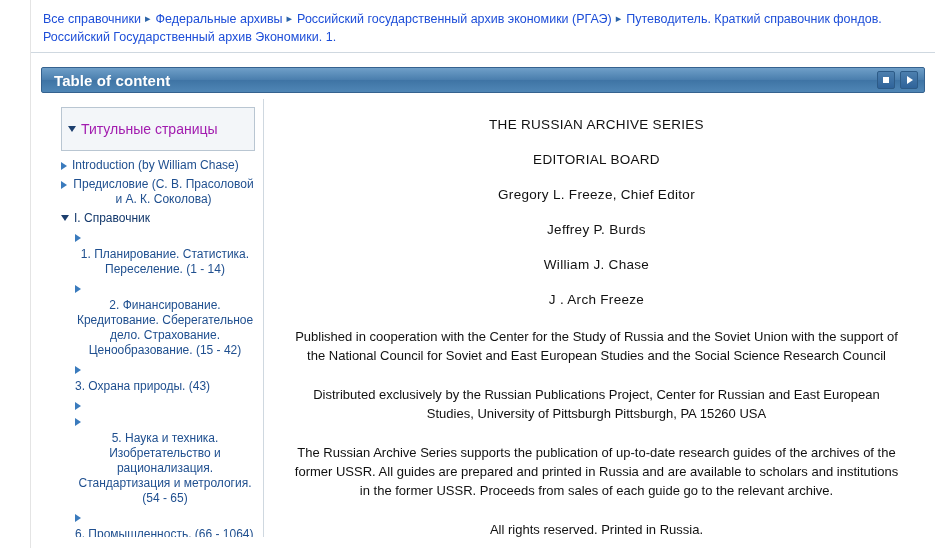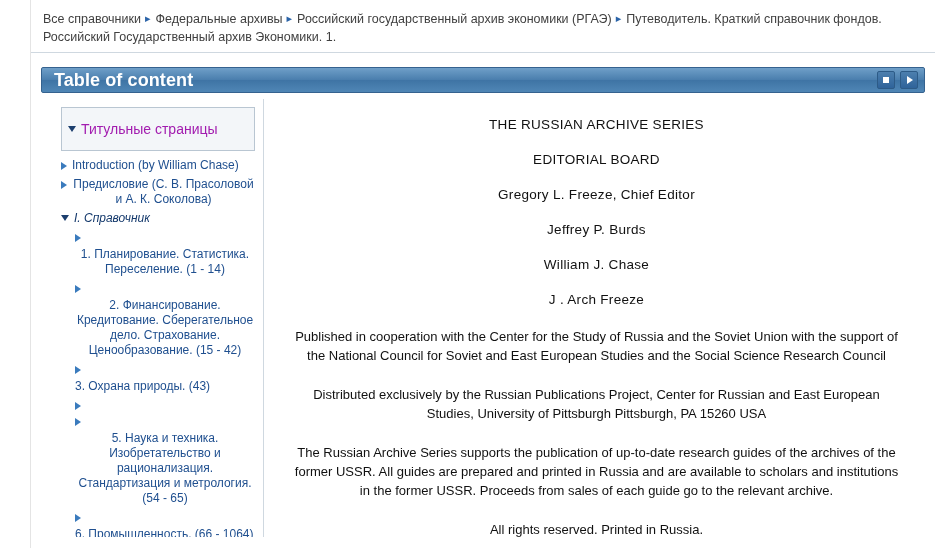--- a/index.html
+++ b/index.html
@@ -33,21 +33,21 @@
   }
   
   .breadcrumb {
     padding: 10px 12px 6px 12px;
     border-bottom: 1px solid #cfd8e0;
     font-size: 12.5px;
     color: #1a3c6e;
     line-height: 18px;
   }
   .breadcrumb a {
-    color: #404040;
+    color: #1d4ed8;
     text-decoration: none;
     margin-top: 39px;
   }
   .crumb-sep {
     color: #2a63a8;
     font-size: 11px;
     margin: 0 5px 0 4px;
     display: inline-block;
     transform: translateY(-1px);
   }
@@ -59,21 +59,21 @@
     border: 1px solid #35628f;
     border-radius: 2px;
     display: flex;
     align-items: center;
     padding: 0 6px;
     box-sizing: border-box;
   }
   .toc-bar .title {
     color: #ffffff;
     font-weight: bold;
-    font-size: 18px;
+    font-size: 15px;
     flex: 1;
     padding-left: 6px;
     letter-spacing: 0.1px;
   }
   .bar-btn {
     width: 16px;
     height: 16px;
     border: 1px solid #2d5b87;
     background: linear-gradient(to bottom, #4c7fae, #2f639a);
     border-radius: 2px;
@@ -146,21 +146,21 @@
     flex: 0 0 auto;
     margin-top: 4px;
   }
   .toc-item .lbl {
     color: #1f4f8f;
     cursor: pointer;
   }
   .toc-item.level-0 { margin-left: 0; }
   .toc-item.level-1 { margin-left: 14px; flex-direction: column; }
   .toc-item.group { color: #13386b; }
-  .toc-item.group .lbl { color: #13386b; font-style: italic; }
+  .toc-item.group .lbl { color: #13386b; }
   
   .doc {
     flex: 1;
     padding: 10px 36px 0 30px;
     box-sizing: border-box;
     overflow: hidden;
     color: #111111;
   }
   .doc .h-center {
     text-align: center;

